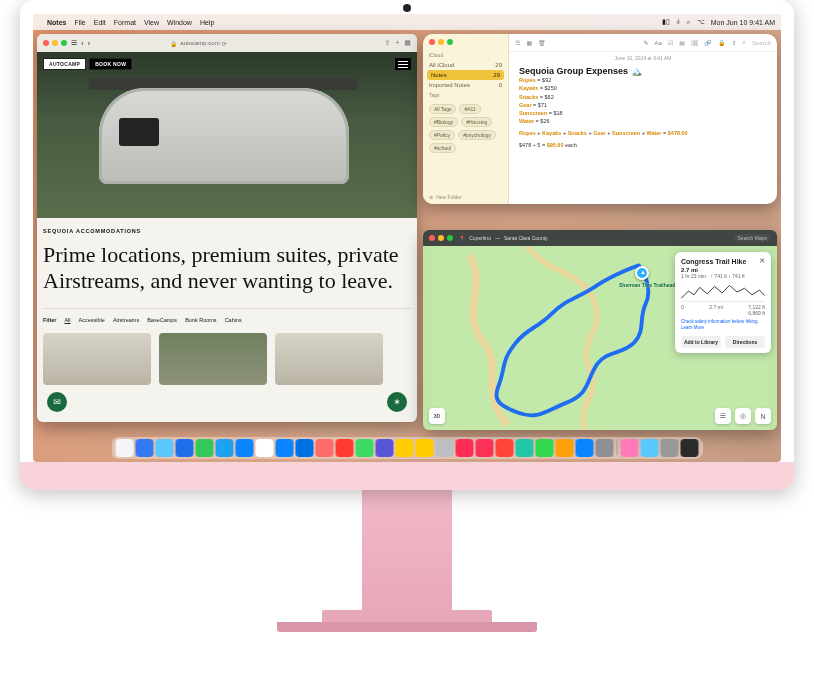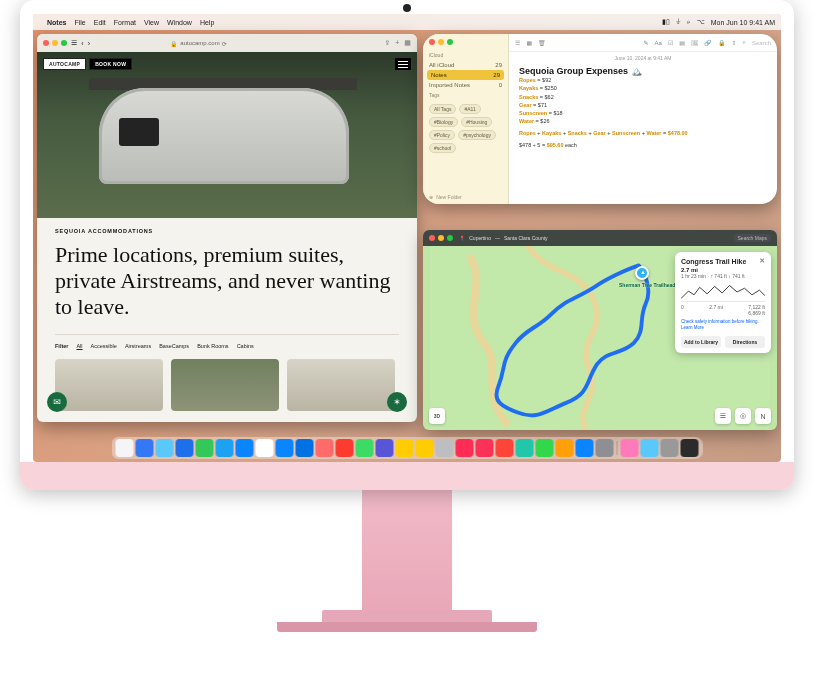--- a/index.html
+++ b/index.html
@@ -34,34 +34,34 @@
 .sf-icons { display:flex; gap:5px; color:#777; font-size:7px; margin-left:auto}
 .hero { height:166px; background: linear-gradient(180deg,#2c3a2a 0%, #465a40 40%, #5a6e4c 100%); position:relative; }
 .trailer { position:absolute; top:36px; left:62px; width:250px; height:96px; background:linear-gradient(180deg,#d9dad6,#babcb7); border-radius:46px 46px 8px 8px; box-shadow:inset 0 0 0 3px #aeb0ab; }
 .trailer:before{content:''; position:absolute; top:30px; left:20px; width:40px; height:28px; background:#232323; border-radius:3px;}
 .awning { position:absolute; top:26px; left:52px; width:268px; height:12px; background:#3a3a36; transform:skewX(-4deg); }
 .hero-badge { position:absolute; top:6px; left:6px; display:flex; gap:3px;}
 .hb { background:#fff; padding:2px 5px; font-size:5px; letter-spacing:.3px; font-weight:700; border:1px solid #222;}
 .hb2 { background:#000; color:#fff;}
 .hero-menu { position:absolute; top:6px; right:6px; width:16px; height:12px; background:#000; display:flex; flex-direction:column; justify-content:center; gap:2px; padding:0 3px;}
 .hero-menu span{height:1px;background:#fff;}
-.sf-body { padding:10px 18px; }
+.sf-body { padding:10px 6px; }
 .eyebrow { font-size:5.5px; letter-spacing:.8px; color:#111; margin-bottom:8px; font-weight:600;}
 .headline { font-family: Georgia, 'Times New Roman', serif; font-size:22px; line-height:1.18; color:#111; margin-bottom:14px; }
 .filter-row { display:flex; gap:8px; font-size:5.5px; color:#222; border-top:1px solid #ddd8ce; padding-top:8px;}
 .filter-row .lbl{font-weight:700;}
 .filter-row .active{ text-decoration:underline;}
 .cards { display:flex; gap:8px; margin-top:10px;}
 .card { width:108px; height:52px; border-radius:4px; background:linear-gradient(180deg,#d7d3c6,#b9b4a4); }
 .card.mid{ background:linear-gradient(180deg,#70805f,#8e9378);}
 .fab { position:absolute; bottom:10px; width:20px; height:20px; border-radius:50%; background:#1a6a3f; color:#fff; display:flex; align-items:center; justify-content:center; font-size:9px; }
 .fab.l{left:10px;} .fab.r{right:10px;}
 
 
-.notes { position:absolute; left:390px; top:4px; right:4px; height:170px; background:#fff; border-radius:16px; box-shadow:0 6px 18px rgba(0,0,0,.35); overflow:hidden; display:flex; font-size:6px; color:#333;}
+.notes { position:absolute; left:390px; top:4px; right:4px; height:170px; background:#fff; border-radius:10px; box-shadow:0 6px 18px rgba(0,0,0,.35); overflow:hidden; display:flex; font-size:6px; color:#333;}
 .nt-side { width:86px; background:#faf4db; border-right:1px solid #e4dcc0; display:flex; flex-direction:column; }
 .nt-traffic{ padding:5px 6px;}
 .nt-section-title{ padding:2px 6px; font-size:5px; color:#8e856a;}
 .nt-item{ padding:2px 6px; display:flex; justify-content:space-between; color:#6b6245;}
 .nt-item.sel{ background:#f0c33c; color:#3a2e00; border-radius:3px; margin:0 4px; padding:2px 4px;}
 .nt-tags { padding:4px 6px; display:flex; flex-wrap:wrap; gap:3px;}
 .tag { background:#efe9cd; border:1px solid #dcd4b2; border-radius:7px; padding:1px 4px; font-size:5px; color:#6b6245;}
 .nt-newf { margin-top:auto; padding:4px 6px; color:#9c9273; font-size:5px; display:flex; gap:3px; align-items:center }
 .nt-main { flex:1; display:flex; flex-direction:column;}
 .nt-tb { height:18px; border-bottom:1px solid #eee; display:flex; align-items:center; gap:6px; padding:0 6px; color:#888;}

